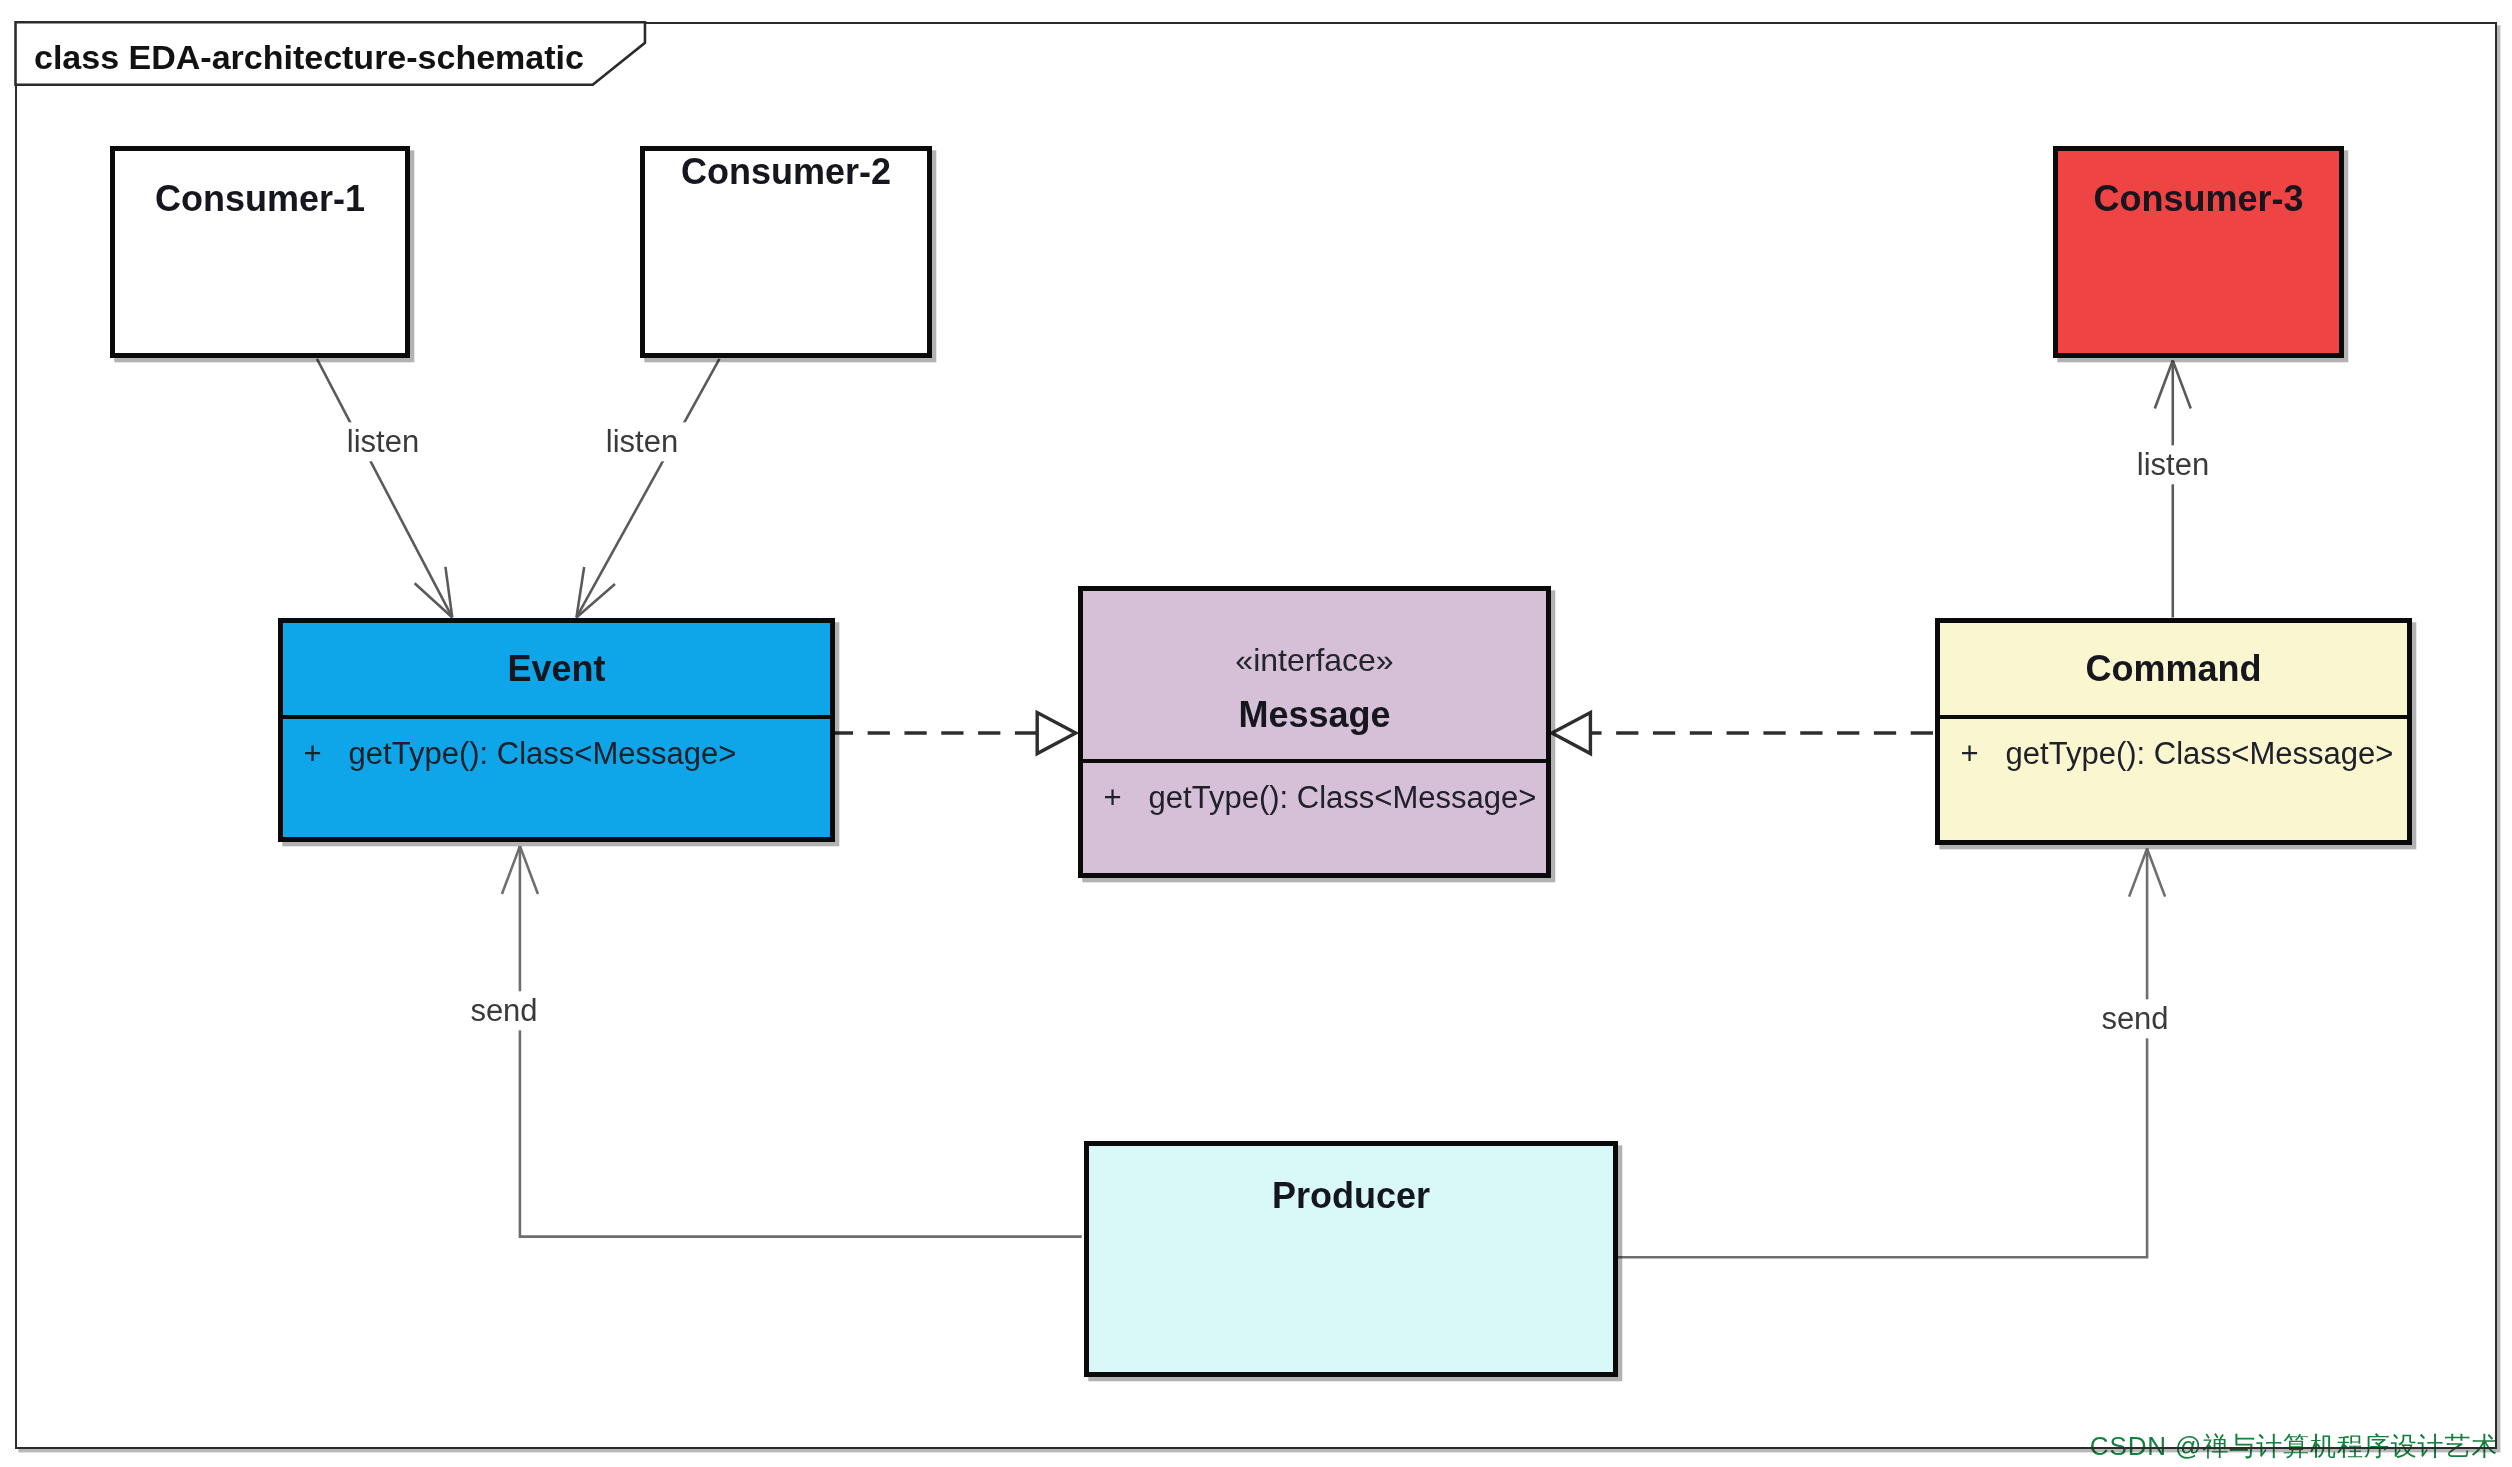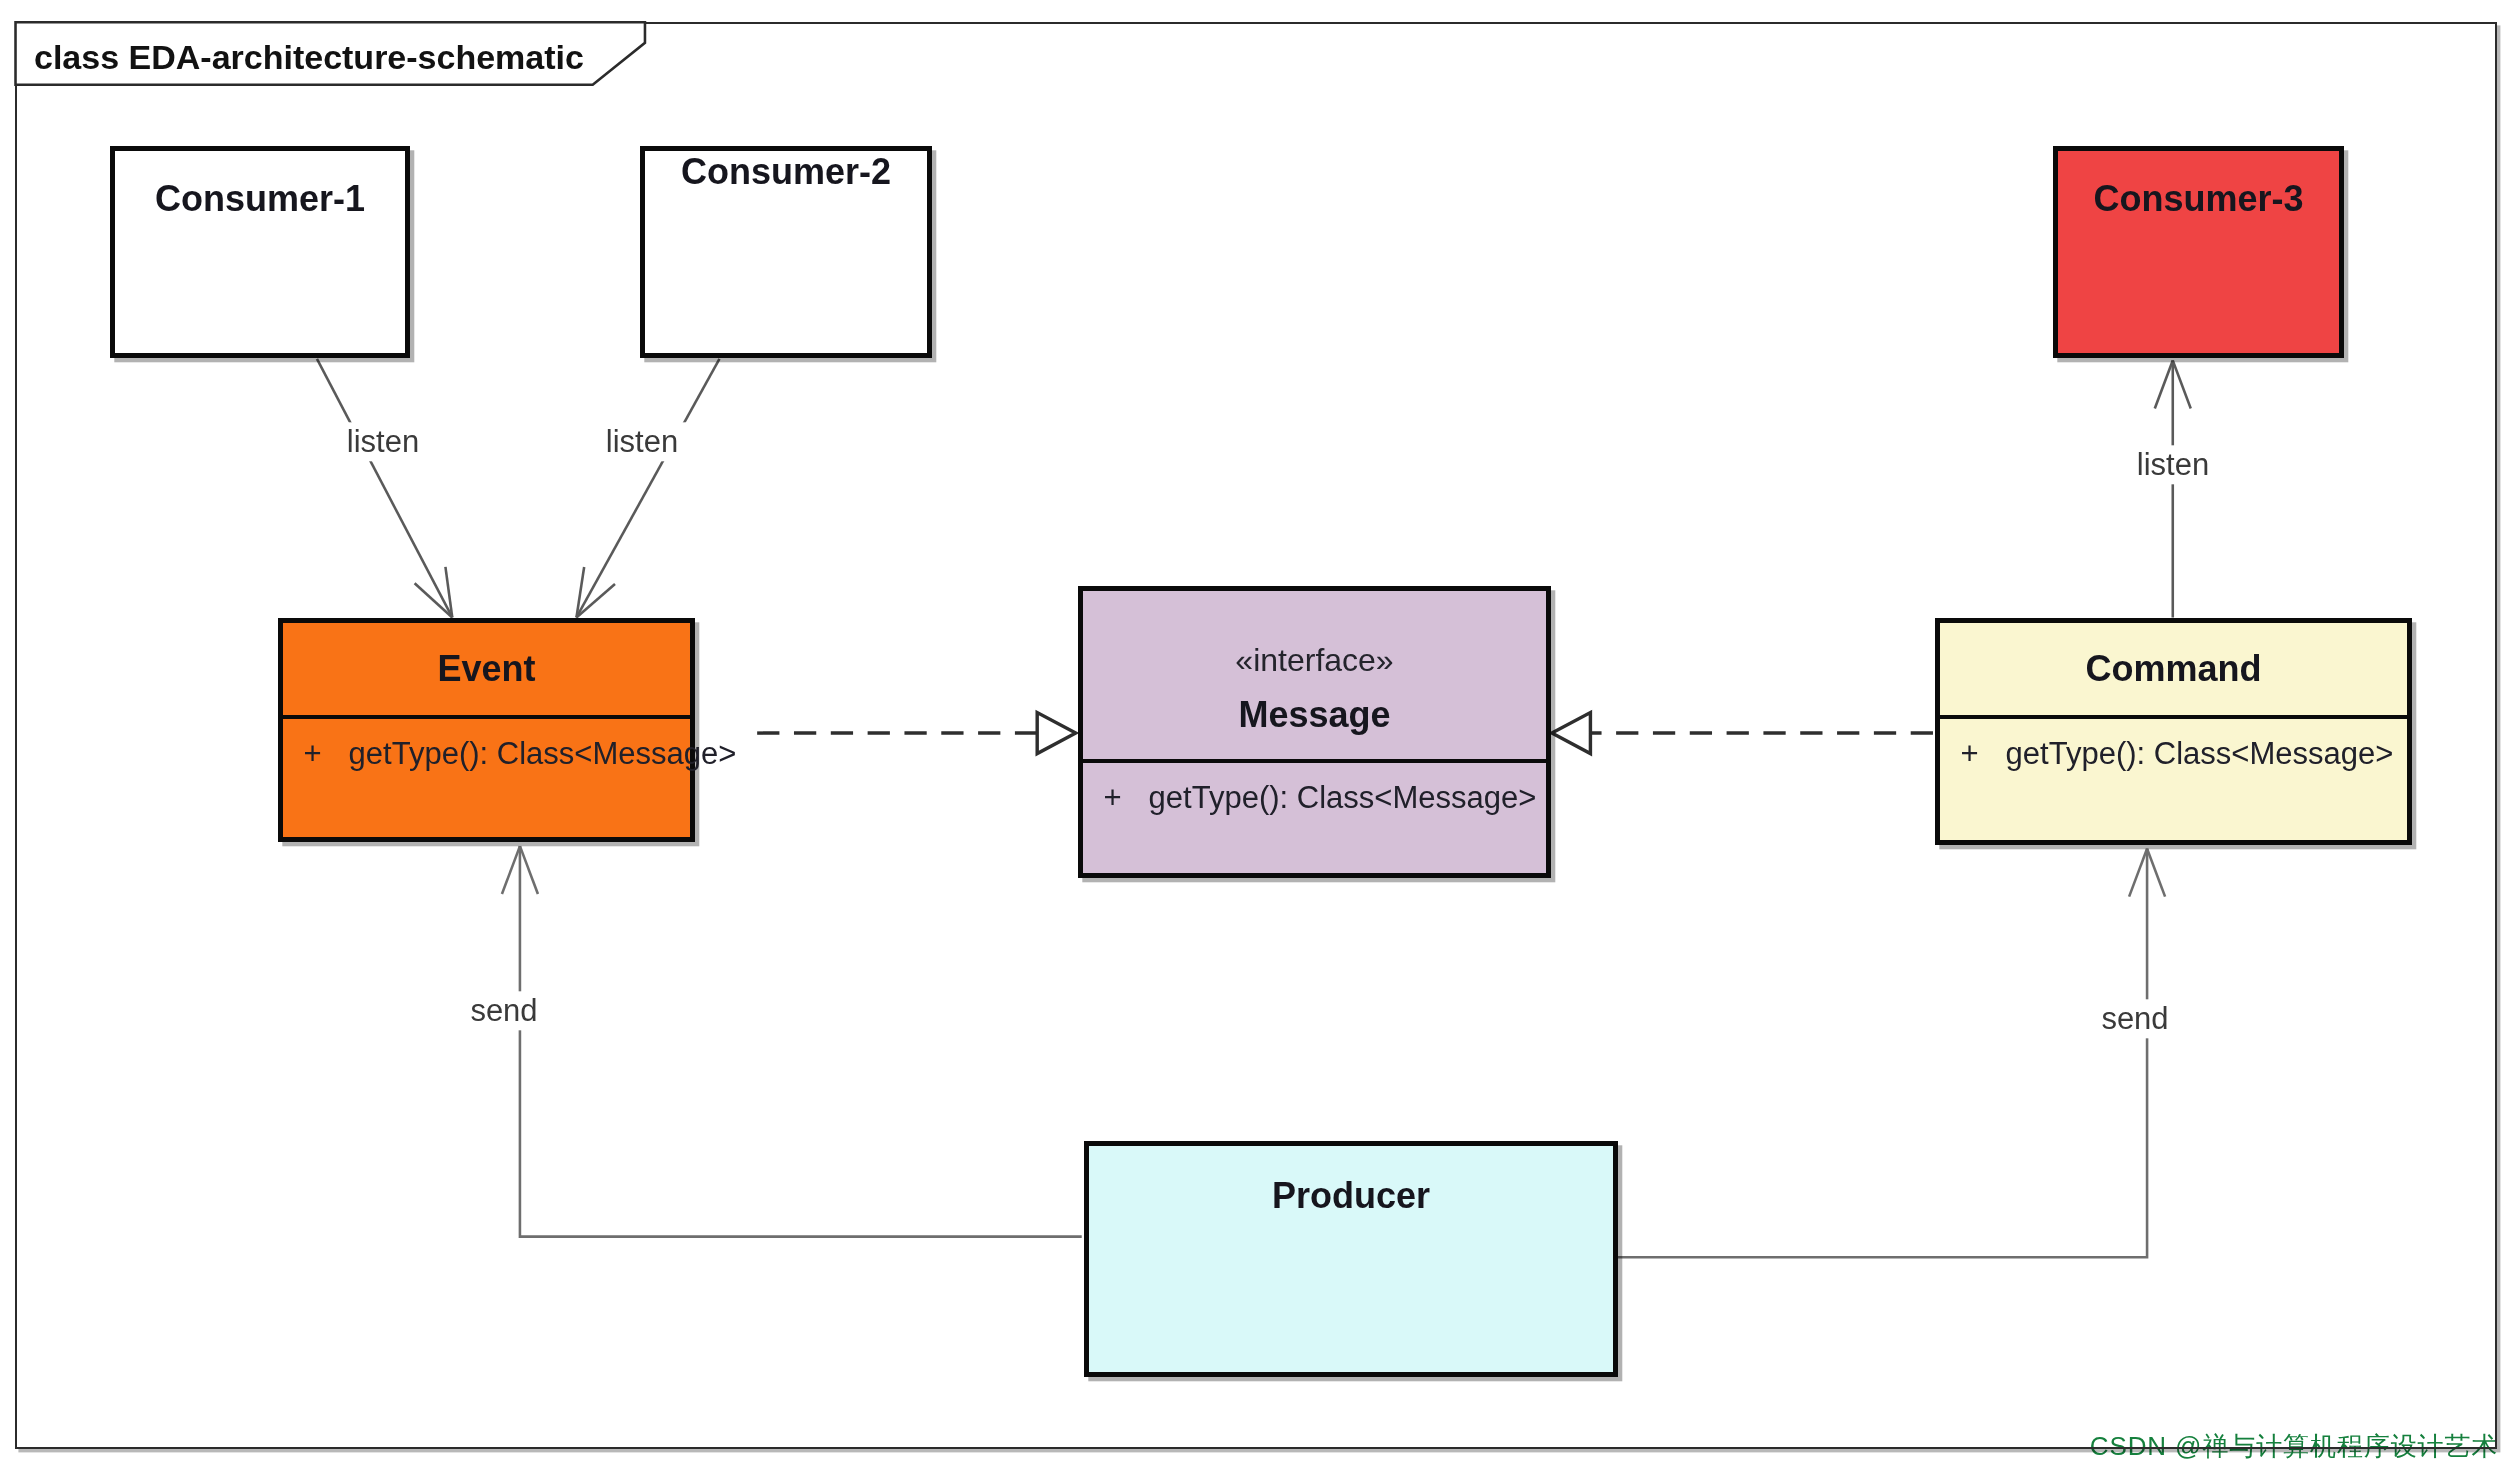--- a/index.html
+++ b/index.html
@@ -107,21 +107,21 @@
   </div>
 
   <div class="uml-class" style="left: 640px; top: 146px; width: 292px; height: 212px; background: rgb(255, 255, 255);">
     <div class="simple-title" style="">Consumer-2</div>
   </div>
 
   <div class="uml-class" style="left: 2029px; top: 146px; width: 291px; height: 212px; background: #ef4444; margin-left: 24px;">
     <div class="simple-title" style="padding-top:27px;">Consumer-3</div>
   </div>
 
-  <div class="uml-class" style="left: 278px; top: 618px; width: 417px; height: 224px; background: #f97316;">
+  <div class="uml-class" style="left: 278px; top: 618px; width: 557px; height: 224px; background: #0ea5e9;">
     <div class="cls-header" style="height:92px;">Event</div>
     <div class="cls-members">
       <div class="member-row">
         <span class="vis">+</span>
         <span class="sig">getType(): Class&lt;Message&gt;</span>
       </div>
     </div>
   </div>
 
   <div class="uml-class" style="left: 1078px; top: 586px; width: 473px; height: 292px; background: rgb(213, 192, 215);">

